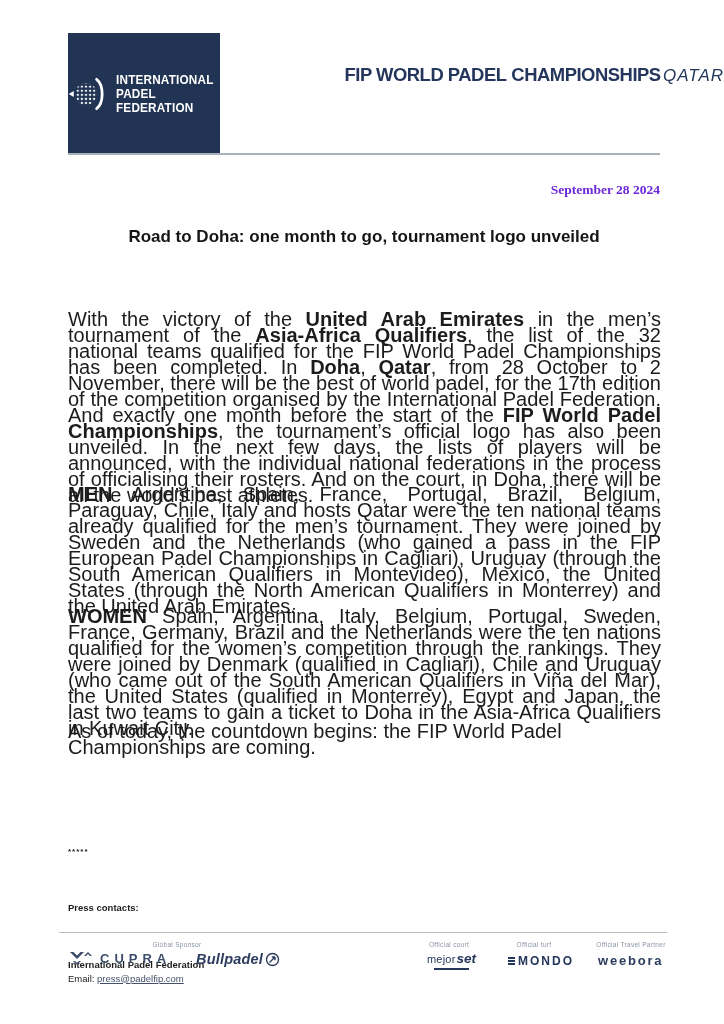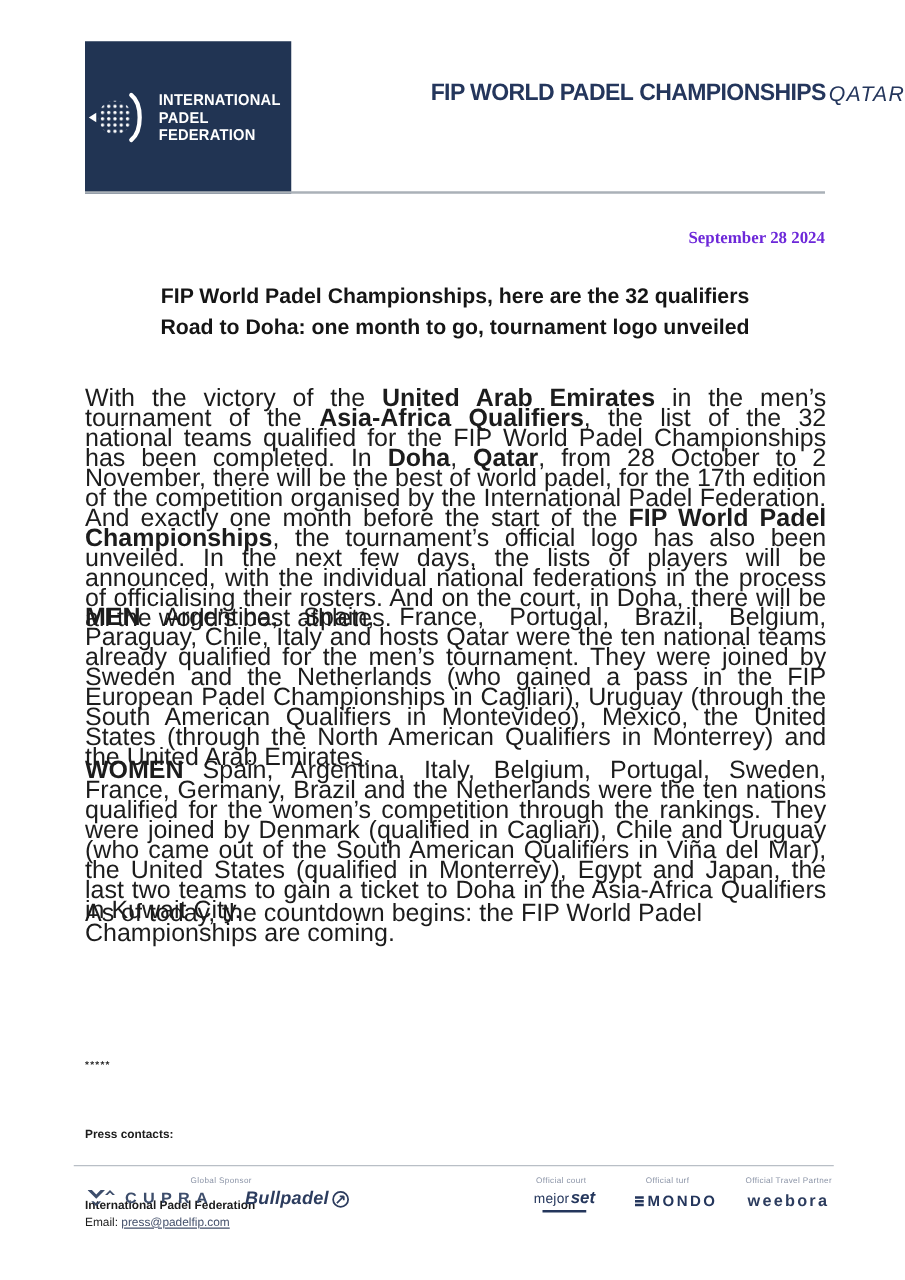--- a/index.html
+++ b/index.html
@@ -1,20 +1,20 @@
 <!DOCTYPE html>
 <html><head>
 <meta charset="utf-8">
 <style>
   html,body{margin:0;padding:0;background:#fff;}
   .page{position:relative;width:724px;height:1024px;background:#ffffff;overflow:hidden;
         font-family:"Liberation Sans",sans-serif;color:#1c1c1c;margin:0 auto;}
 
   
-  .ipf-box{position:absolute;left:68px;top:33px;width:165px;height:122px;background:#213453;
+  .ipf-box{position:absolute;left:68px;top:33px;width:152px;height:122px;background:#213453;
            display:flex;align-items:center;justify-content:center;gap:9px;}
   .ipf-text{color:#fff;font-weight:bold;font-size:12.5px;line-height:1.12;letter-spacing:.2px;
             transform:scaleX(.94);transform-origin:left center;}
   .event-logo{position:absolute;left:342px;top:54px;width:240px;height:94px;
               display:flex;justify-content:space-between;align-items:flex-start;}
   .event-text{flex:1;display:flex;flex-direction:row;align-items:center;padding-top:10px;color:#24365c;}
   .ev1,.ev2{font-weight:bold;font-size:19px;line-height:19.5px;letter-spacing:-.5px;
             transform:scaleX(.97);white-space:nowrap;}
   .ev3{font-weight:normal;font-style:italic;font-size:17px;letter-spacing:1px;margin-top:2px;white-space:nowrap;}
   .ev4{font-weight:bold;font-size:6.5px;letter-spacing:3.2px;margin-top:4px;white-space:nowrap;}
@@ -106,21 +106,20 @@
       <rect x="8" y="76" width="24" height="5" rx="1"></rect>
       <rect x="5" y="84" width="30" height="6" rx="1"></rect>
     </svg>
   </div>
 
   <div class="header-rule"></div>
 
   <div class="date">September 28 2024</div>
 
   <div class="title">
-    <div>FIP World Padel Championships, here are the 32 qualifiers</div>
     <div>Road to Doha: one month to go, tournament logo unveiled</div>
   </div>
 
   <p class="para" id="p1"><span>With the victory of the </span><span style="font-weight: bold;">United Arab Emirates</span><span> in the men’s tournament of the </span><span style="font-weight: bold;">Asia-Africa Qualifiers</span><span>, the list of the 32 national teams qualified for the FIP World Padel Championships has been completed. In </span><span style="font-weight: bold;">Doha</span><span>, </span><span style="font-weight: bold;">Qatar</span><span>, from 28 October to 2 November, there will be the best of world padel, for the 17th edition of the competition organised by the International Padel Federation. And exactly one month before the start of the </span><span style="font-weight: bold;">FIP World Padel Championships</span><span>, the tournament’s official logo has also been unveiled. In the next few days, the lists of players will be announced, with the individual national federations in the process of officialising their rosters. And on the court, in Doha, there will be all the world’s best athletes.</span></p>
   <p class="para" id="p2"><span style="font-weight: bold;">MEN</span><span> Argentina, Spain, France, Portugal, Brazil, Belgium, Paraguay, Chile, Italy and hosts Qatar were the ten national teams already qualified for the men’s tournament. They were joined by Sweden and the Netherlands (who gained a pass in the FIP European Padel Championships in Cagliari), Uruguay (through the South American Qualifiers in Montevideo), Mexico, the United States (through the North American Qualifiers in Monterrey) and the United Arab Emirates.</span></p>
   <p class="para" id="p3"><span style="font-weight: bold;">WOMEN</span><span> Spain, Argentina, Italy, Belgium, Portugal, Sweden, France, Germany, Brazil and the Netherlands were the ten nations qualified for the women’s competition through the rankings. They were joined by Denmark (qualified in Cagliari), Chile and Uruguay (who came out of the South American Qualifiers in Viña del Mar), the United States (qualified in Monterrey), Egypt and Japan, the last two teams to gain a ticket to Doha in the Asia-Africa Qualifiers in Kuwait City.</span></p>
   <p class="para" id="p4"><span>As of today, the countdown begins: the FIP World Padel Championships are coming.</span></p>
 
   <div class="press">
     <div class="stars">*****</div>

